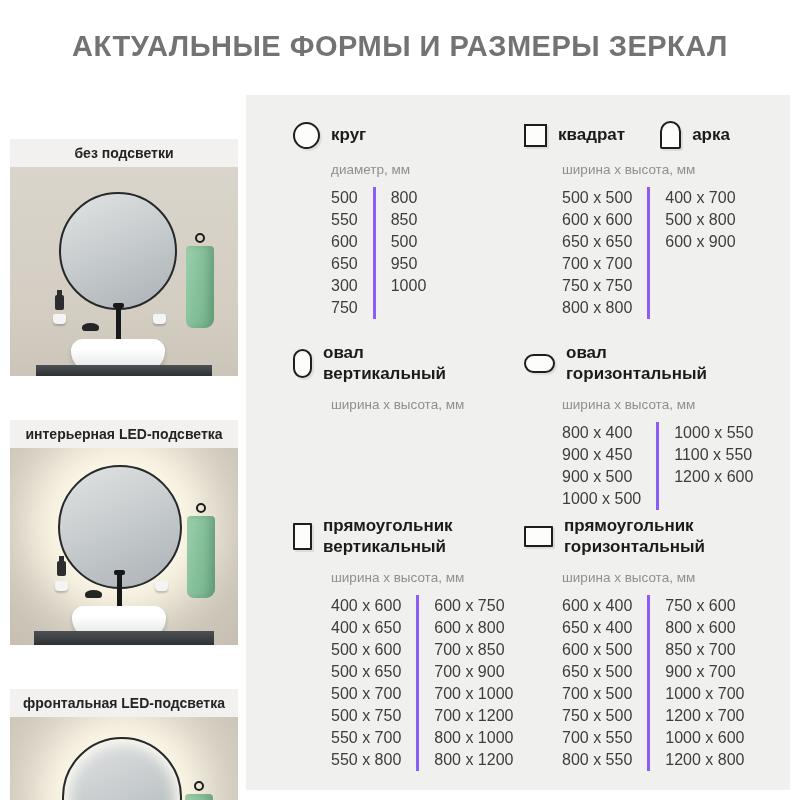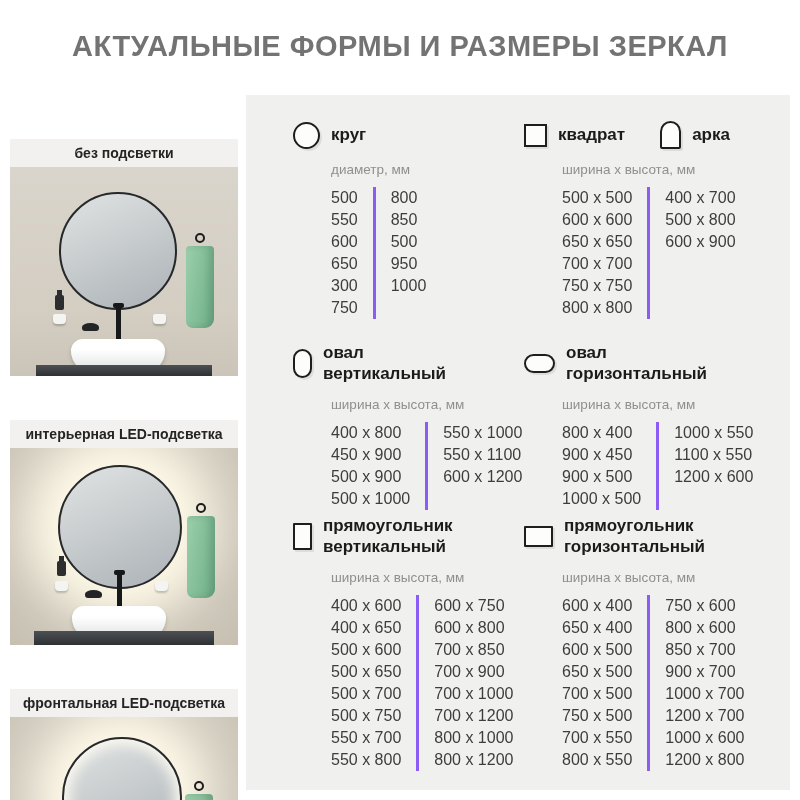--- a/index.html
+++ b/index.html
@@ -240,33 +240,20 @@
     </div>
   </div>
 
   <div class="section s3">
     <div class="sec-head">
       <div class="icon icon-oval-v"></div>
       <div class="sec-title">овал
 вертикальный</div>
     </div>
     <div class="sec-sub">ширина x высота, мм</div>
-    <div class="vals">
-      <div class="vcol c1">
-          <div class="size-row">400 x 800</div>
-          <div class="size-row">450 x 900</div>
-          <div class="size-row">500 x 900</div>
-          <div class="size-row">500 x 1000</div>
-        </div>
-      <div class="vcol c2">
-          <div class="size-row">550 x 1000</div>
-          <div class="size-row">550 x 1100</div>
-          <div class="size-row">600 x 1200</div>
-        </div>
-    </div>
   </div>
 
   <div class="section s4">
     <div class="sec-head">
       <div class="icon icon-oval-h"></div>
       <div class="sec-title">овал
 горизонтальный</div>
     </div>
     <div class="sec-sub">ширина x высота, мм</div>
     <div class="vals">

